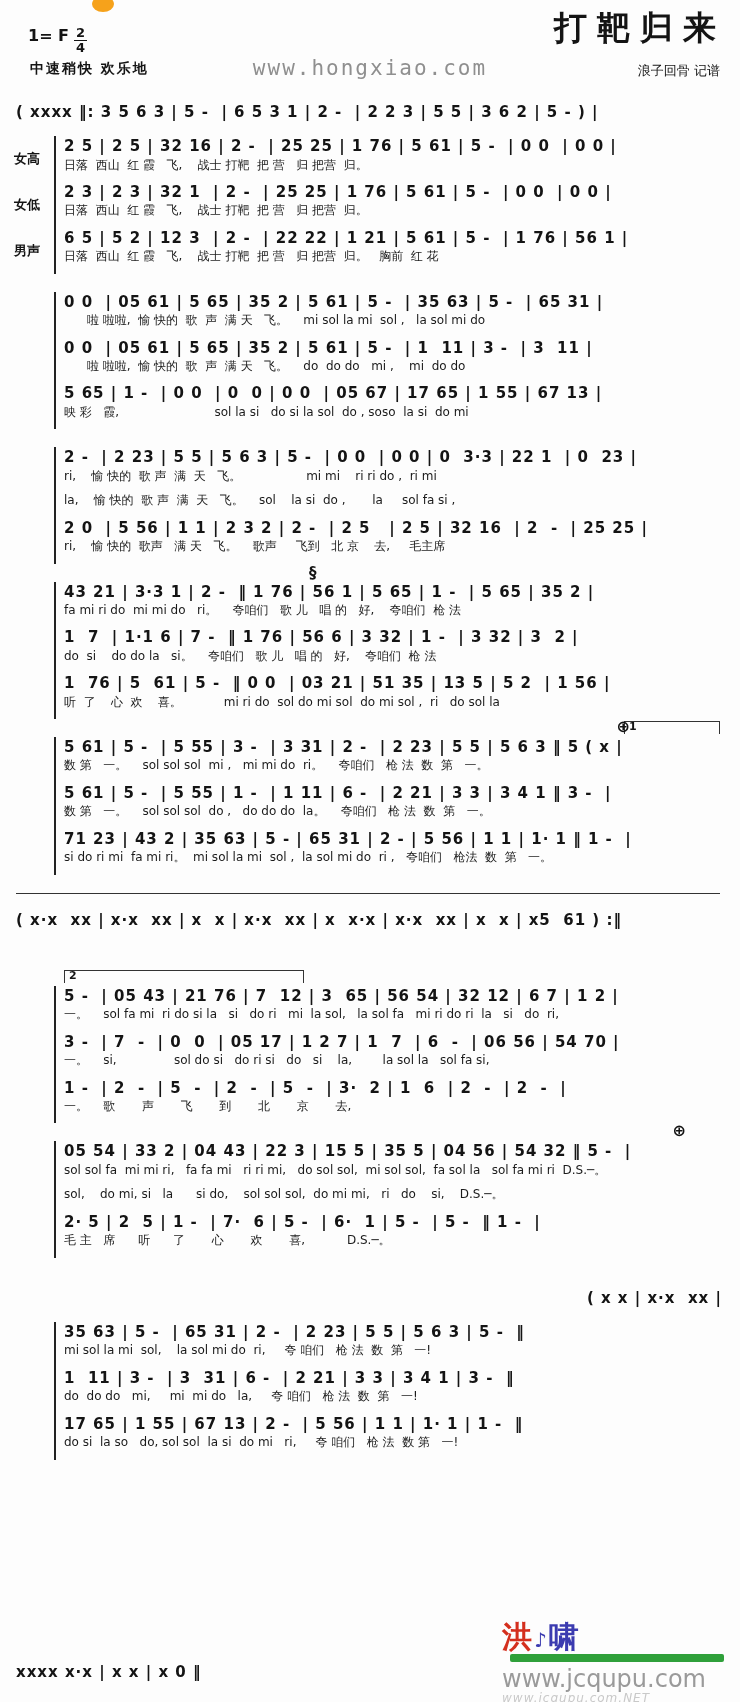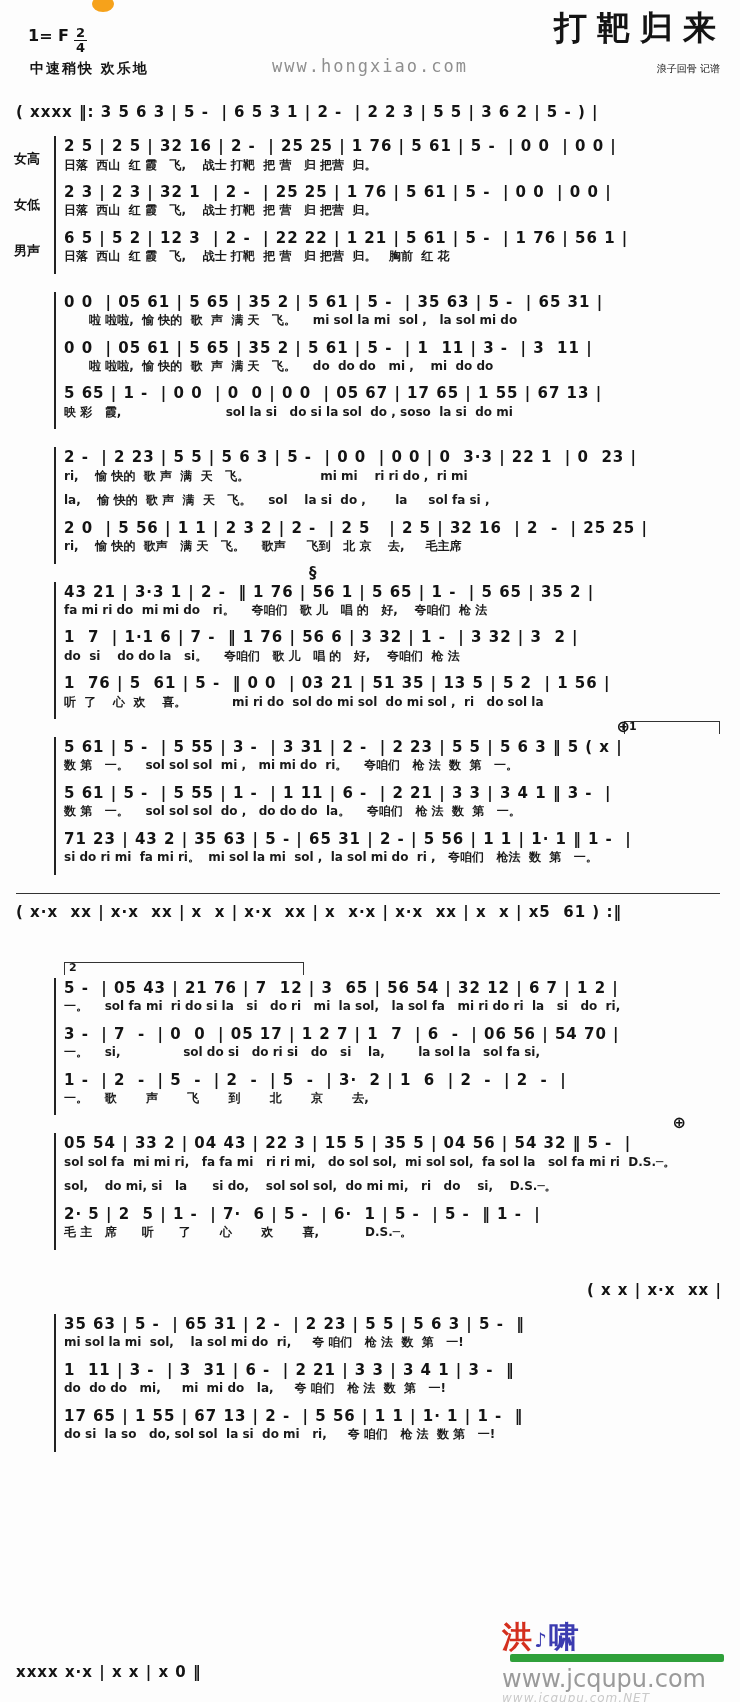--- a/index.html
+++ b/index.html
@@ -9,43 +9,43 @@
     font-family:"DejaVu Sans","Liberation Sans",sans-serif;
   }
   .page{padding:4px 14px 0 14px;position:relative;}
   
   .hdr{position:relative;height:96px;}
   .orange-dot{position:absolute;left:78px;top:-8px;width:22px;height:16px;border-radius:50%;background:#f6a21b;}
   .keysig{position:absolute;left:14px;top:22px;font-size:16px;font-weight:bold;display:flex;gap:5px;}
   .meter{display:inline-flex;flex-direction:column;align-items:center;font-size:13px;line-height:1.05;font-weight:bold;}
   .meter .num{border-bottom:1.5px solid #141414;padding:0 2px;}
   .title{position:absolute;left:0;right:0;top:2px;text-align:right;font-size:33px;font-weight:bold;letter-spacing:10px;font-family:"DejaVu Serif","Liberation Serif",serif;}
-  .sitewm{position:absolute;left:0;right:0;top:52px;text-align:center;font-size:17px;color:#8f8f8f;letter-spacing:2px;font-family:"DejaVu Sans Mono","Liberation Mono",monospace;}
+  .sitewm{position:absolute;left:0;right:0;top:52px;text-align:center;font-size:21px;color:#8f8f8f;letter-spacing:2px;font-family:"DejaVu Sans Mono","Liberation Mono",monospace;}
   .tempo{position:absolute;left:16px;top:56px;font-size:14px;font-weight:bold;letter-spacing:2px;font-family:"DejaVu Serif","Liberation Serif",serif;}
-  .credit{position:absolute;right:6px;top:58px;font-size:10px;}
+  .credit{position:absolute;right:6px;top:58px;font-size:13px;}
   
   .introline{margin:2px 0 10px 2px;}
   .notes{font-weight:bold;font-size:15px;letter-spacing:1px;white-space:pre;line-height:1.35;}
-  .lyrics{font-size:12px;white-space:pre;line-height:1.3;color:#1a1a1a;margin-top:1px;font-weight:bold;}
+  .lyrics{font-size:12px;white-space:pre;line-height:1.3;color:#1a1a1a;margin-top:1px;}
   .system{display:flex;margin:14px 0 18px 0;position:relative;}
   .gutter{width:40px;flex:0 0 40px;display:flex;flex-direction:column;justify-content:space-around;}
   .vlabel{font-size:13px;font-weight:bold;white-space:nowrap;}
   .bracket{width:2px;flex:0 0 2px;background:#222;margin-right:8px;}
   .vwrap{flex:1;min-width:0;}
   .voice{margin-bottom:9px;}
   
   .volta{position:absolute;top:-16px;height:12px;border:1.5px solid #333;border-bottom:none;font-size:11px;font-weight:bold;padding:0 4px;line-height:10px;}
   .volta.v1{right:6px;width:86px;}
   .volta.v2{left:50px;width:230px;}
   .coda{position:absolute;top:-20px;font-size:16px;font-weight:bold;}
   .coda.c1{right:96px;}
   .coda.c2{right:40px;}
   .segno{position:absolute;top:-18px;left:295px;font-size:15px;font-weight:bold;}
   .percline{margin:6px 0 6px 2px;position:relative;}
-  .overbar{border-top:1.5px solid #333;padding-top:8px;margin:14px 6px 4px 2px;}
+  .overbar{border-top:1.5px solid #333;padding-top:16px;margin:14px 6px 4px 2px;}
   .pickup{text-align:right;margin:30px 4px 0 0;}
   .finalperc{position:absolute;left:16px;top:1662px;}
   
   .footer{position:absolute;right:8px;top:1622px;width:230px;text-align:left;}
   .logo{font-size:30px;font-weight:bold;letter-spacing:2px;line-height:1;font-family:"DejaVu Serif","Liberation Serif",serif;}
   .logo .c1{color:#d42f1e;}
   .logo .c2{color:#3b3bb0;}
   .logo-note{color:#3b3bb0;font-size:20px;}
   .greenbar{height:8px;background:#2fa03a;margin:2px 8px 3px 8px;border-radius:2px;}
   .siteurl{font-size:24px;color:#9a9a9a;letter-spacing:0px;font-family:"DejaVu Sans","Liberation Sans",sans-serif;}

